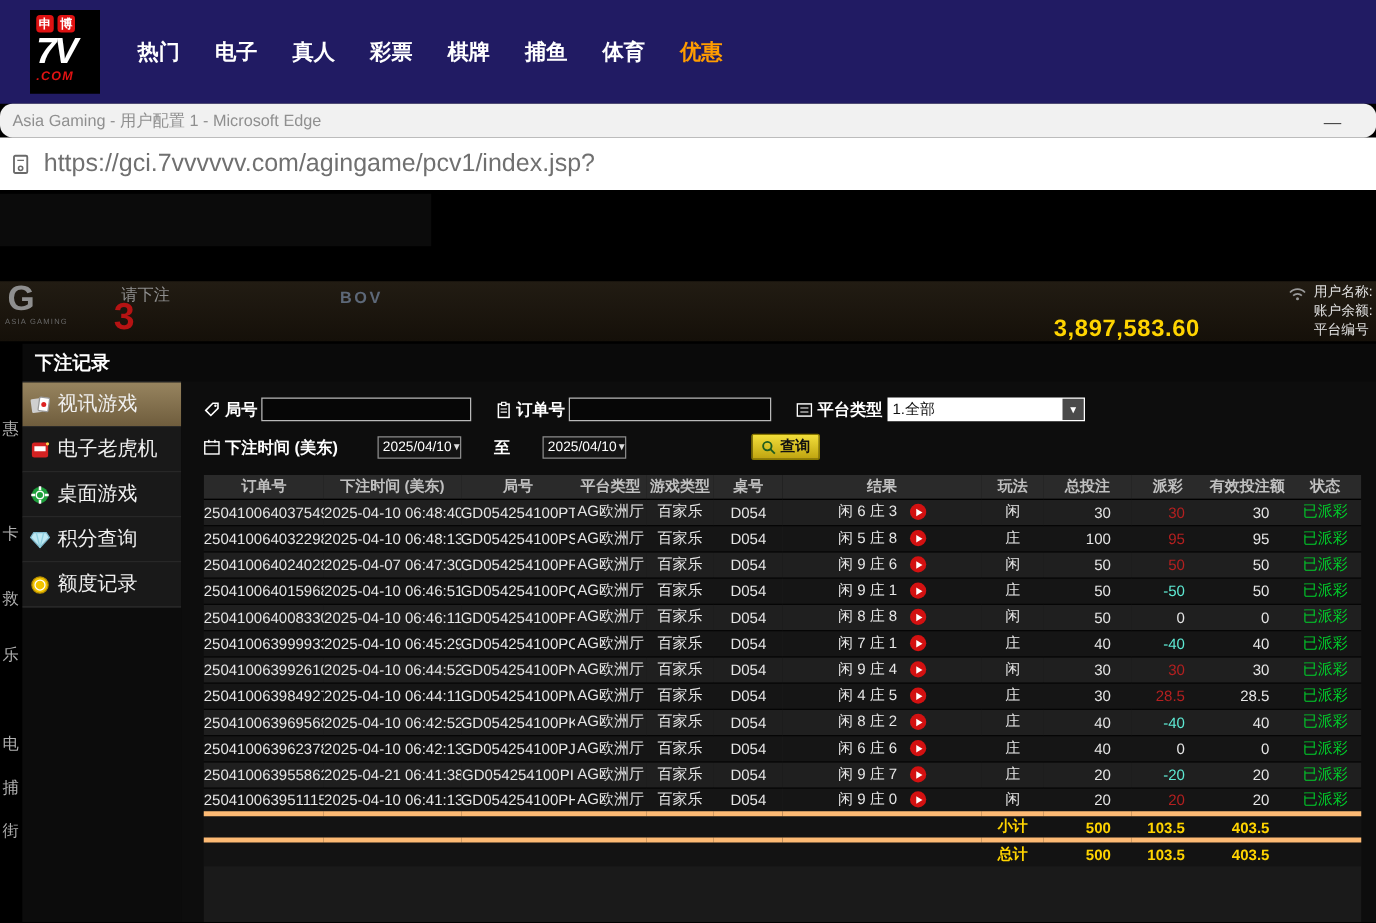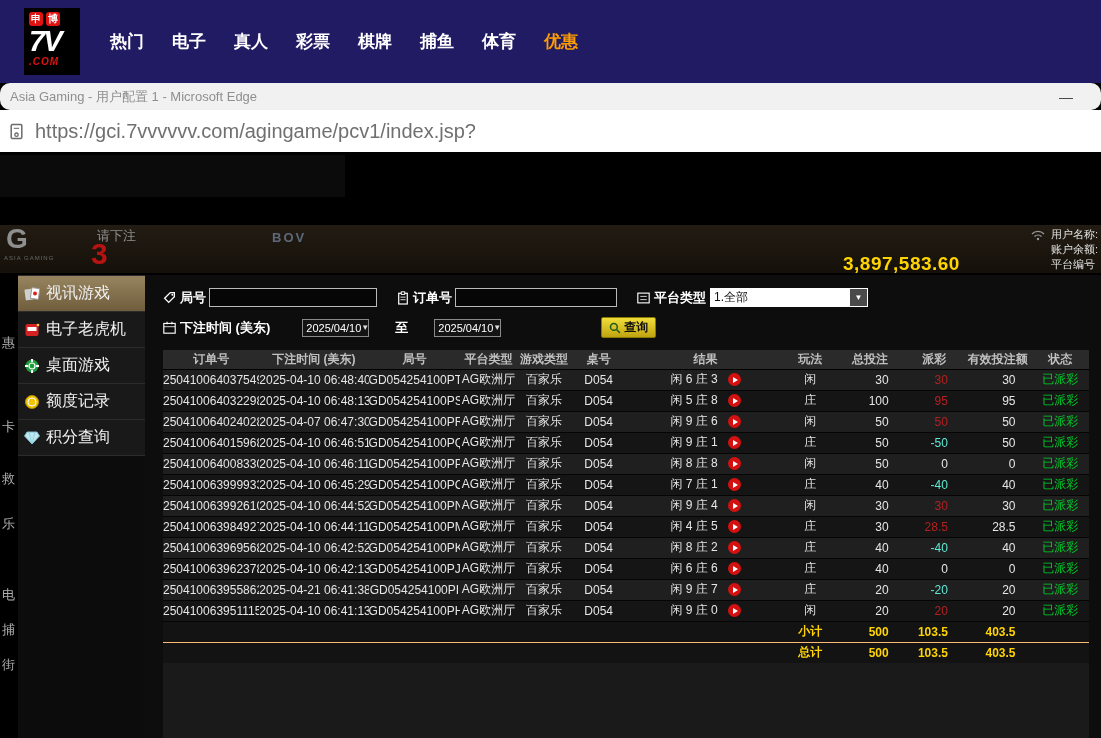--- a/index.html
+++ b/index.html
@@ -80,21 +80,21 @@
   tbody tr:nth-child(even) td { background:#151515; }
   .num { text-align:right; padding-right:16px; }
   .pay.win { color:#b42020; }
   .pay.loss { color:#5eead4; }
   .pay.zero { color:#e6e6e6; }
   .status { color:#00cd2a; }
   .res { display:flex; align-items:center; justify-content:center; gap:10px; }
   .playbtn { width:13px; height:13px; border-radius:50%; background:#d31111; position:relative; display:inline-block; cursor:pointer; flex:0 0 auto; }
   .playbtn::after { content:""; position:absolute; left:5px; top:3.5px; border-left:5px solid #fff; border-top:3px solid transparent; border-bottom:3px solid transparent; }
   tfoot td { height:21px; font-size:12px; background:#131313; color:#e6e6e6; }
-  tfoot tr.totrow td { border-top:1px solid #fdba74; }
+  tfoot tr.totrow td { border-top:4px solid #fdba74; }
   .tot-label { text-align:center; color:#ffd400; font-weight:bold; }
   .tot-val { color:#ffd400; font-weight:bold; }
 </style>
 </head>
 <body>
 
 <div class="screen">
 
   <div class="topnav">
     <div class="logo">
@@ -162,20 +162,23 @@
     <span>惠</span>
         <span>卡</span>
         <span>救</span>
         <span>乐</span>
         <span>电</span>
         <span>捕</span>
         <span>街</span>
       </div>
 
     <div class="panel">
+      <div class="panel-header">
+        <span>下注记录</span>
+      </div>
       <div class="panel-body">
         <div class="sidebar">
           <div class="side-item active">
             <svg width="16" height="16" viewBox="0 0 16 16">
                 <rect x="1" y="3" width="8" height="11" rx="1" fill="#cfcfcf" transform="rotate(-8 5 8)"></rect>
                 <rect x="7" y="2" width="8" height="11" rx="1" fill="#fff" stroke="#999" transform="rotate(8 11 8)"></rect>
                 <circle cx="11" cy="7.5" r="2" fill="#d22"></circle>
               </svg>
             <span>视讯游戏</span>
           </div>
@@ -192,32 +195,32 @@
                 <circle cx="8" cy="8" r="6.5" fill="#1d9e3a"></circle>
                 <circle cx="8" cy="8" r="3" fill="none" stroke="#fff" stroke-width="1.2"></circle>
                 <rect x="7" y="1" width="2" height="3" fill="#fff"></rect>
                 <rect x="7" y="12" width="2" height="3" fill="#fff"></rect>
                 <rect x="1" y="7" width="3" height="2" fill="#fff"></rect>
                 <rect x="12" y="7" width="3" height="2" fill="#fff"></rect>
               </svg>
             <span>桌面游戏</span>
           </div>
           <div class="side-item">
+            <svg width="16" height="14" viewBox="0 0 16 14">
+                <path d="M3 1 H13 L15.5 5 L8 13 L0.5 5 Z" fill="#bfe8f2" stroke="#7fb8cc"></path>
+                <path d="M5 1 L8 13 L11 1" fill="none" stroke="#8fd0e0"></path>
+              </svg>
+            <span>积分查询</span>
+          </div>
+          <div class="side-item">
             <svg width="16" height="16" viewBox="0 0 16 16">
                 <circle cx="8" cy="8" r="6.5" fill="#f2c400" stroke="#b98f00"></circle>
                 <circle cx="8" cy="8" r="4" fill="none" stroke="#fff" stroke-width="1"></circle>
               </svg>
             <span>额度记录</span>
-          </div>
-          <div class="side-item">
-            <svg width="16" height="14" viewBox="0 0 16 14">
-                <path d="M3 1 H13 L15.5 5 L8 13 L0.5 5 Z" fill="#bfe8f2" stroke="#7fb8cc"></path>
-                <path d="M5 1 L8 13 L11 1" fill="none" stroke="#8fd0e0"></path>
-              </svg>
-            <span>积分查询</span>
           </div>
         </div>
 
         <div class="main">
 
           <div class="filter-row">
             <span class="f-label">
               <svg width="13" height="13" viewBox="0 0 16 16">
                   <path d="M2 9 L9 2 H14 V7 L7 14 Z" fill="none" stroke="#fff" stroke-width="1.6"></path>
                   <circle cx="11.5" cy="4.5" r="1.2" fill="#fff"></circle>

